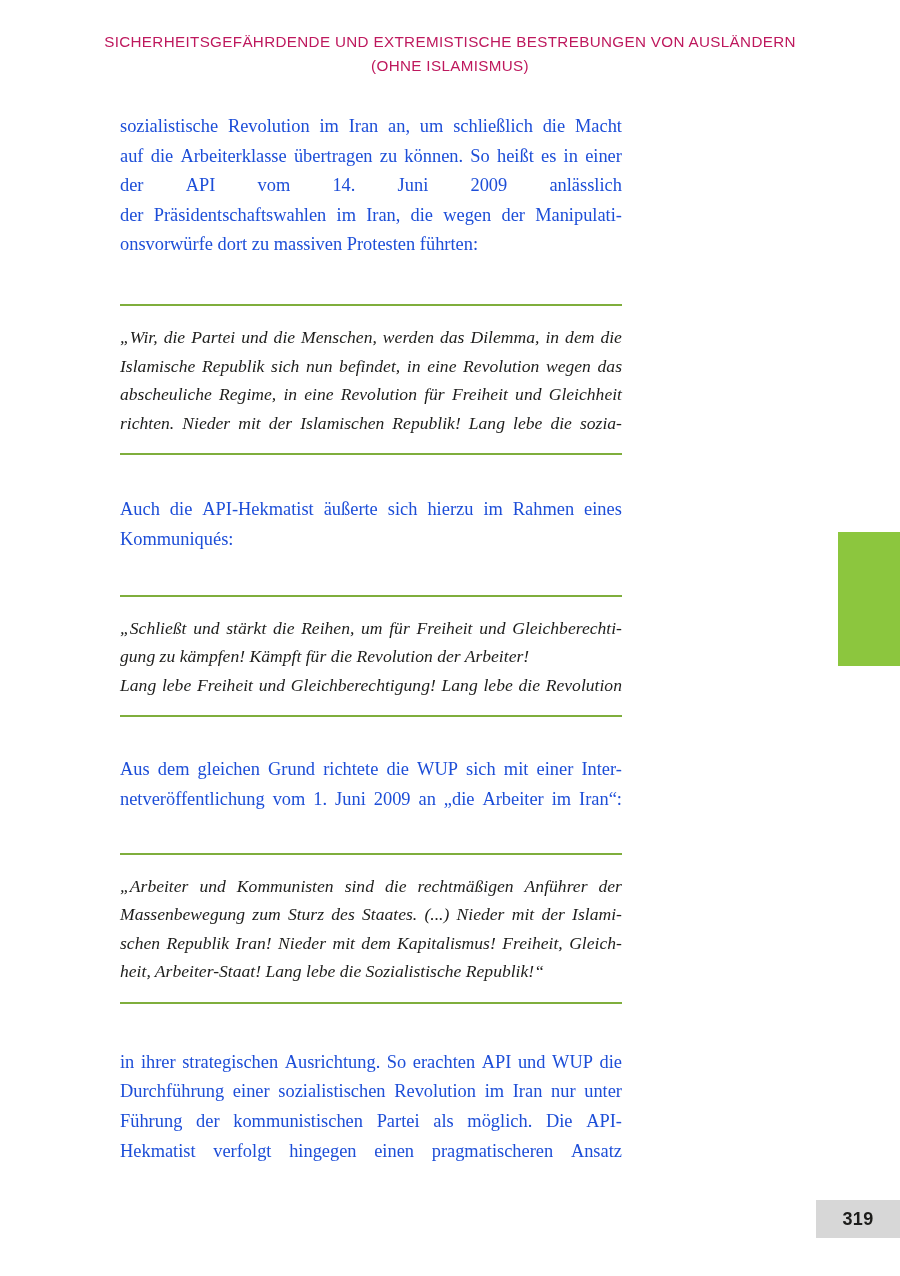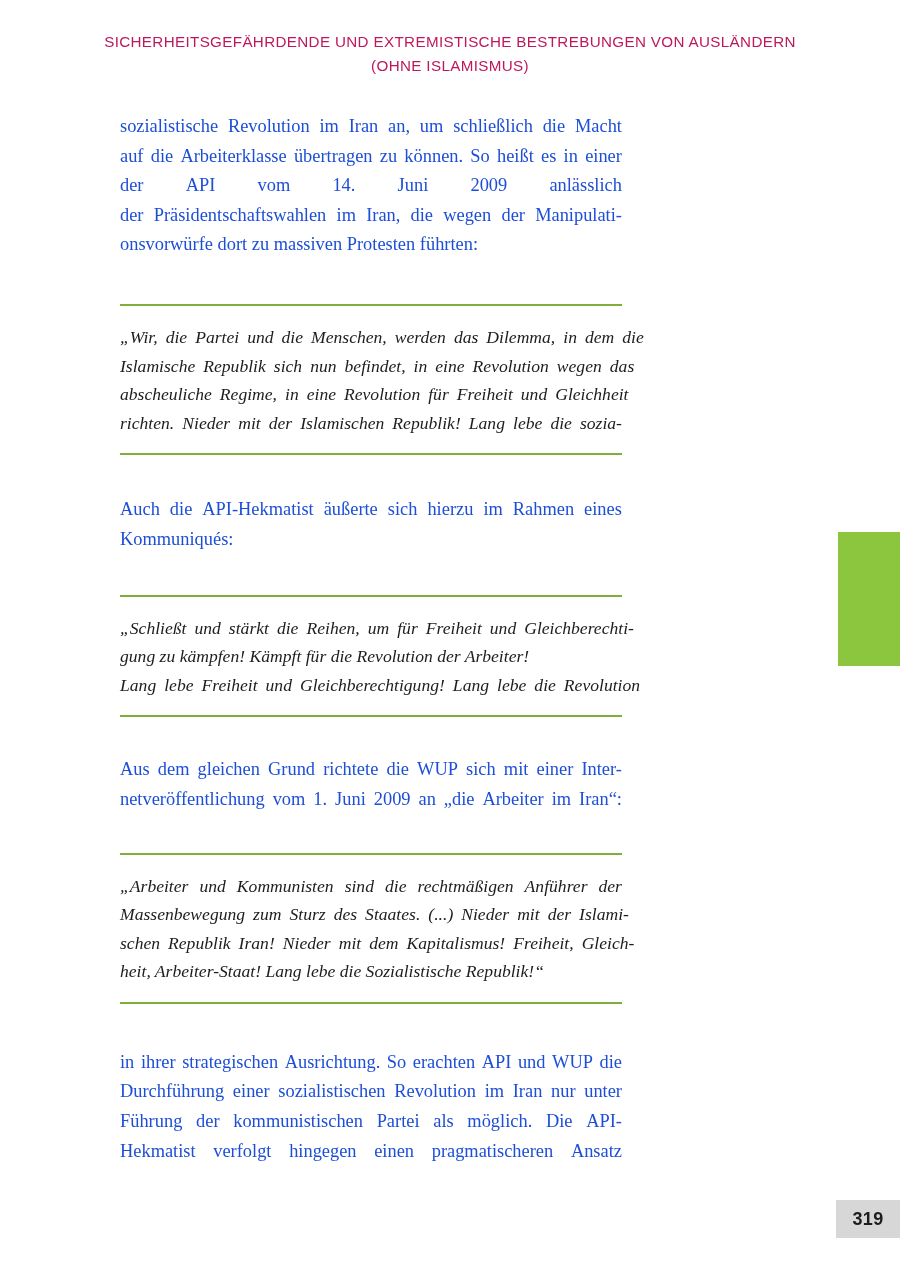--- a/index.html
+++ b/index.html
@@ -83,40 +83,39 @@
     font-style: italic;
     color: #1d1d1b;
   }
   .quote-block .ln {
     display: block;
     white-space: nowrap;
   }
   .quote-block .ln.j {
     display: flex;
     justify-content: space-between;
-    gap: 8px;
   }
   .quote-block .ln.j > span { white-space: pre; }
 
   
   .chapter-tab {
     position: absolute;
     right: 0;
     top: 532px;
     width: 62px;
     height: 134px;
     background: #8cc63e;
   }
 
   
   .page-number-box {
     position: absolute;
     right: 0;
     top: 1200px;
-    width: 64px;
+    width: 84px;
     height: 38px;
     background: #d7d7d7;
     display: flex;
     align-items: center;
     justify-content: center;
   }
   .page-number-box .pn {
     font-family: "Liberation Sans", "DejaVu Sans", sans-serif;
     font-size: 18px;
     font-weight: bold;

